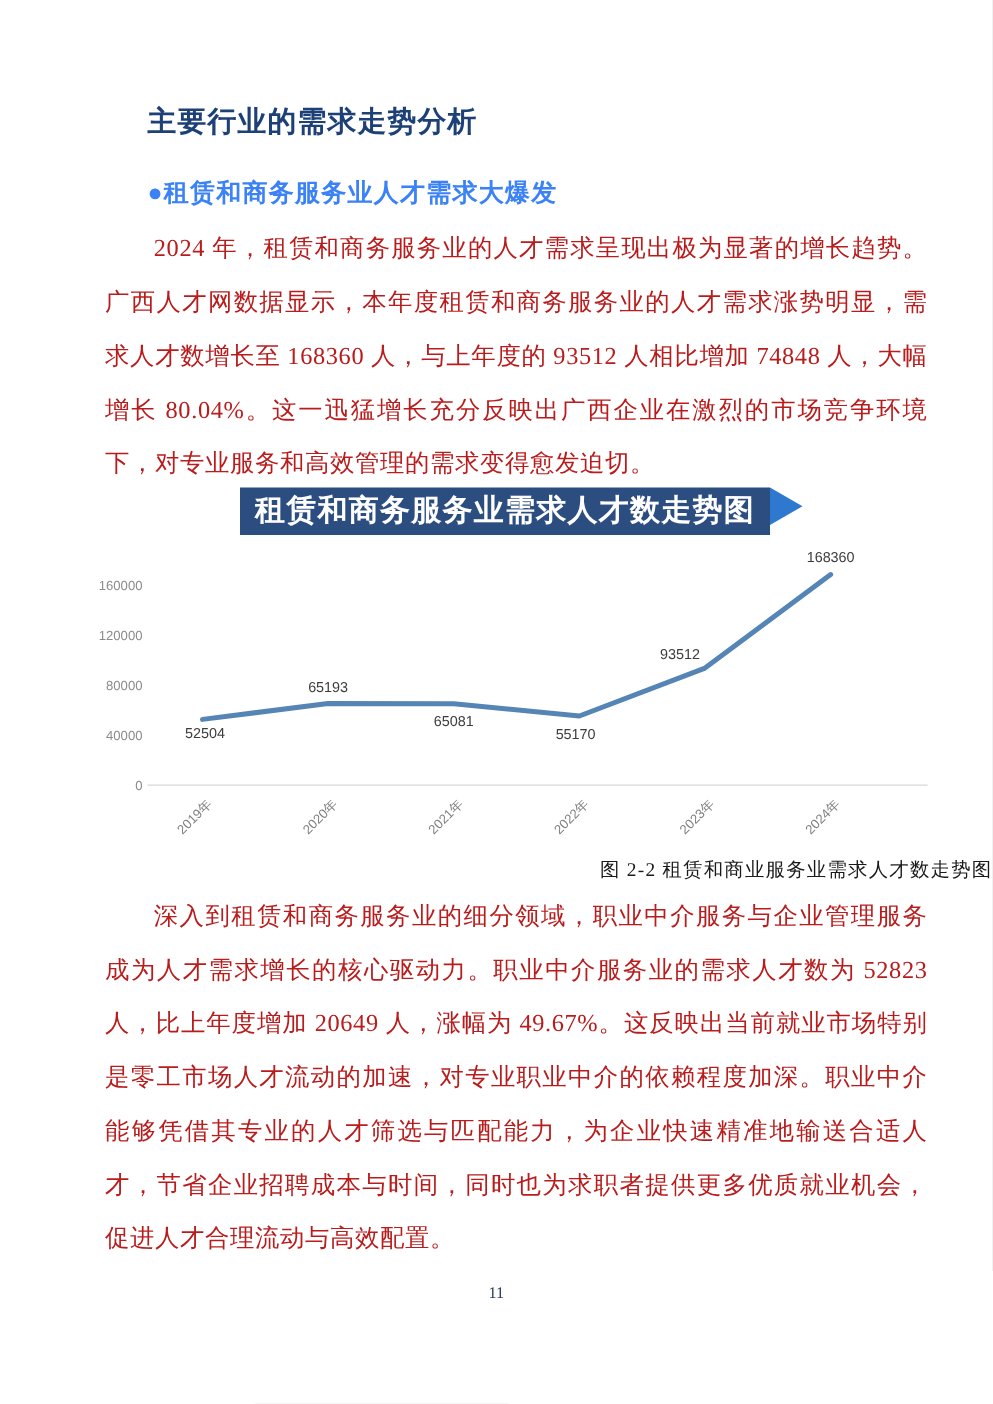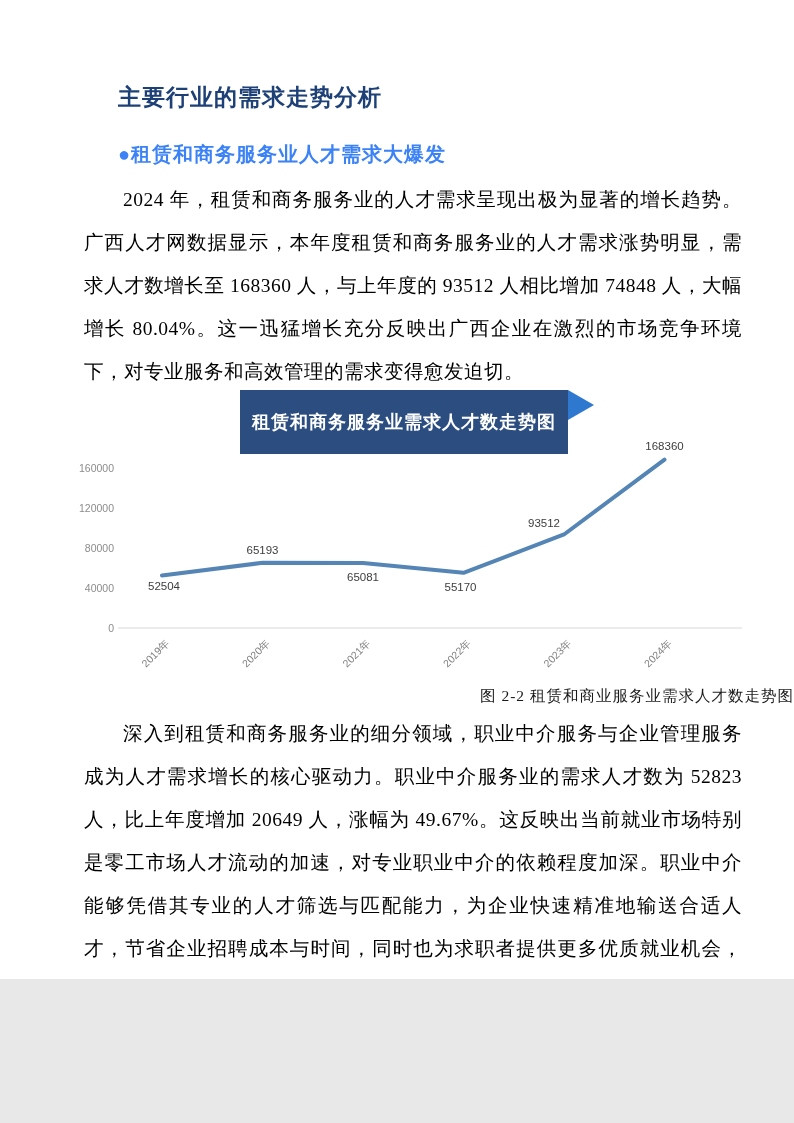--- a/index.html
+++ b/index.html
@@ -1,50 +1,50 @@
 <!DOCTYPE html>
 <html><head>
 <meta charset="utf-8">
 <style>
   html,body{margin:0;padding:0;background:#e8e8e8;}
   .page{
     position:relative;
-    width:794px;height:979px;
+    width:794px;height:1123px;
     background:#ffffff;
     margin:0 auto;
     overflow:hidden;
     font-family:"Liberation Serif","DejaVu Serif",serif;
   }
   .page-title{
     position:absolute;left:118px;top:82px;
     font-family:"Liberation Sans","DejaVu Sans",sans-serif;
     font-weight:bold;font-size:23px;letter-spacing:1px;
     color:#1d4077;
   }
   .sub-title{
     position:absolute;left:118px;top:141px;
     font-weight:bold;font-size:20px;letter-spacing:1px;
     color:#3b82f6;
   }
   .body-para{
     position:absolute;left:84px;width:658px;
-    font-size:19.5px;line-height:43px;color:#000000;
+    font-size:19.5px;line-height:43px;color:#b91c1c;
     text-align:justify;text-indent:2em;letter-spacing:0.5px;
   }
   #para1{top:178px;}
   #para2{top:712px;}
   .banner-wrap{
     position:absolute;left:0;right:0;top:390px;
     display:flex;justify-content:center;
     transform:translateX(20px);
   }
   .banner-box{
     background:#2b4d80;color:#ffffff;
-    font-weight:bold;font-size:18px;letter-spacing:1px;
-    height:30px;line-height:30px;padding:17px 12px;
+    font-weight:bold;font-size:24px;letter-spacing:1px;
+    height:30px;line-height:30px;padding:4px 12px;
   }
   .banner-arrow{
     width:0;height:0;
     border-top:15px solid transparent;
     border-bottom:15px solid transparent;
     border-left:26px solid #2e78cf;
   }
   .chart-wrap{position:absolute;left:66px;top:432px;width:680px;height:250px;}
   .chart-wrap svg{display:block;}
   .ytick{font-family:"Liberation Sans","DejaVu Sans",sans-serif;font-size:10.5px;fill:#8c8c8c;}

